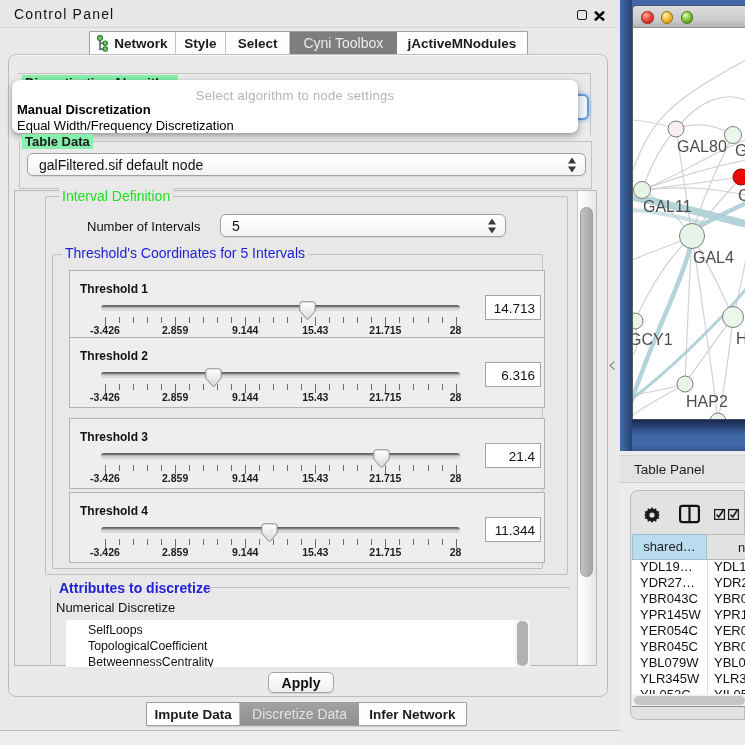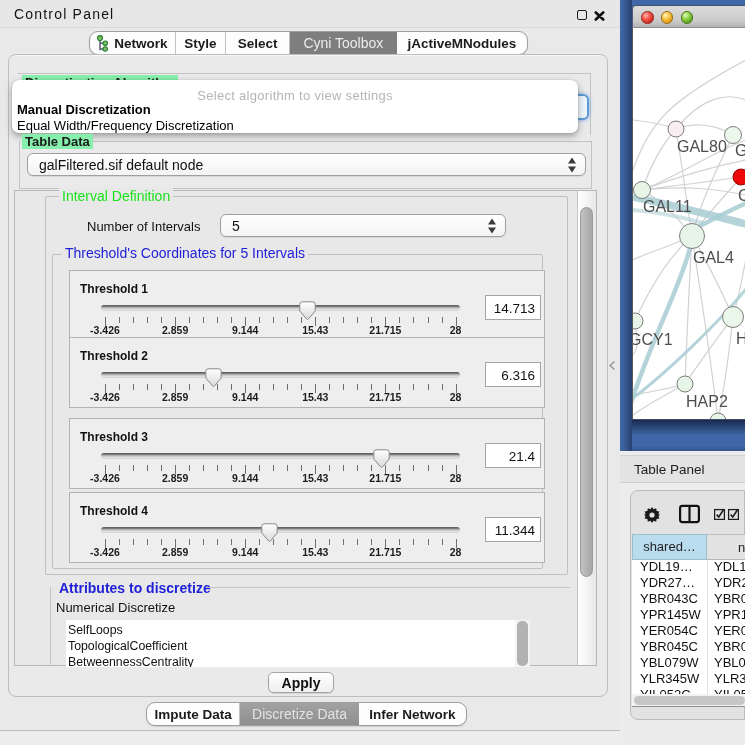--- a/index.html
+++ b/index.html
@@ -5,21 +5,21 @@
 * { margin:0; padding:0; box-sizing:border-box; }
 html,body { width:745px; height:745px; overflow:hidden; }
 body { font-family:"Liberation Sans", sans-serif; background:#e9e9e9; position:relative; font-size:13px; color:#111; }
 .abs { position:absolute; }
 .bold { font-weight:normal;text-align:right; }
 
 #titlebar { left:0; top:0; width:620px; height:28px; background:#e7e7e7; border-bottom:1px solid #dadada; }
 #titletext { left:14px; top:6px; font-size:14px; letter-spacing:1.2px; color:#141414; }
 #icon-float { left:577px; top:10px; width:10px; height:10px; border:1.5px solid #1c1c1c; border-radius:2px; background:transparent; }
 
-.seg-bar { display:flex; border:1px solid #9f9f9f; border-radius:9px; background:#fdfdfd; overflow:hidden; box-shadow:0 1px 1px rgba(0,0,0,0.12); }
+.seg-bar { display:flex; border:1px solid #9f9f9f; border-radius:1px; background:#fdfdfd; overflow:hidden; box-shadow:0 1px 1px rgba(0,0,0,0.12); }
 .seg { display:flex; align-items:center; justify-content:center; font-weight:bold; font-size:13.5px; color:#1b1b1b; border-right:1px solid #c2c2c2; }
 .seg:last-child { border-right:none; }
 .seg.dark { background:#7e7e7e; color:#ececec; border-right:none; font-weight:normal; font-size:14px; }
 #bottabs .seg.dark { background:linear-gradient(#a2a2a2,#8e8e8e); color:#e3e3e3; }
 #toptabs { left:89px; top:31px; width:439px; height:24px; }
 #bottabs { left:146px; top:702px; width:321px; height:24px; }
 
 #panel { left:8px; top:54px; width:600px; height:643px; background:#eaeaea; border:1px solid #bdbdbd; border-radius:8px; box-shadow:inset 0 1px 0 #f6f6f6; }
 .grouplabel { font-weight:bold; font-size:13px; color:#1a1a1a; background:#86efac; padding:0 3px; }
 .gline { background:#c3c3c3; }
@@ -44,21 +44,21 @@
 
 .tbox { position:absolute; left:57px; width:476px; height:71px; background:#eeeeee; border:1px solid #b2b2b2;margin-left:12px; }
 .tbox .tlabel { position:absolute; left:10px; top:11px; font-weight:bold; font-size:12px; }
 .track { position:absolute; left:31px; top:34px; width:359px; height:6px; border-radius:3px; background:linear-gradient(#5a5a5a 0%,#6f6f6f 22%,#bdbdbd 45%,#dfdfdf 75%,#d2d2d2 100%); }
 .vfield { position:absolute; left:415px; top:24px; width:56px; height:25px; background:#ffffff; border:1px solid #a5a5a5; font-size:13.5px; text-align:right; padding:5px 5px 0 0; }
 .tick { position:absolute; width:1px; background:#6e6e6e; }
 .tlb { position:absolute; top:53px; font-size:10.5px; font-weight:bold; color:#1c1c1c; transform:translateX(-50%); }
 .thumb { position:absolute; top:30px; width:17px; height:19px; }
 
 #numlist { left:66px; top:620px; width:449px; height:47px; background:#ffffff; overflow:hidden; padding-top:1.5px; }
-#numlist div { padding-left:2px; font-size:12.3px; height:16.4px; line-height:16.4px; }
+#numlist div { padding-left:2px; font-size:12.3px; height:16.4px; line-height:16.4px;margin-left:20px; }
 #listsb { left:515px; top:620px; width:15px; height:47px; background:#f4f4f4; }
 #listsb-thumb { left:517px; top:621px; width:11px; height:45px; border-radius:5px; background:#b2b2b2; }
 
 #applybtn { left:268px; top:672px; width:66px; height:21px; border:1px solid #a2a2a2; border-radius:5.5px; background:linear-gradient(#ffffff,#efefef); text-align:center; font-size:14px; font-weight:600; padding-top:2px; box-shadow:0 1px 1px rgba(0,0,0,0.1); }
 
 #bluebg { left:620px; top:0; width:125px; height:451px; background:#4068a8; }
 #blueshadow-left { left:620px; top:0; width:12px; height:451px; background:linear-gradient(90deg, rgba(18,30,62,0) 10%, rgba(18,30,62,0.5) 95%); }
 #blueshadow-bottom { left:632px; top:420px; width:113px; height:31px; background:linear-gradient(#19294e 0%, rgba(25,41,78,0) 50%, rgba(25,41,78,0) 82%, rgba(25,41,78,0.3) 100%); }
 #winborder-bottom { left:632px; top:419px; width:113px; height:1px; background:#3c4a66; }
 #nettitle { left:632px; top:5px; width:113px; height:23px; background:linear-gradient(#dcdcdc,#cacaca 70%,#b4b4b4); border-radius:4px 0 0 0; border-left:1px solid #52597a; border-top:1px solid #46536e; border-bottom:1px solid #8e8e8e; }
@@ -108,21 +108,21 @@
   <div class="seg dark" style="width:107px;">Cyni Toolbox</div>
   <div class="seg" style="width:131px;">jActiveMNodules</div>
 </div>
 
 <div class="abs" id="panel"></div>
 <div class="abs grouplabel" style="left:22px; top:75px;">Discretization Algorithm</div>
 <div class="abs gline" style="left:18px; top:73px; width:573px; height:1px;"></div>
 <div class="abs gline" style="left:590px; top:73px; width:1px; height:62px;"></div>
 <div class="abs" id="focusring"></div>
 <div class="abs" id="popup">
-  <div class="hint">Select algorithm to view settings</div>
+  <div class="hint">Select algorithm to node settings</div>
   <div class="it1">Manual Discretization</div>
   <div class="it2">Equal Width/Frequency Discretization</div>
 </div>
 
 <div class="abs grouplabel" style="left:22px; top:134px; z-index:7;">Table Data</div>
 <div class="abs gline" style="left:92px; top:141px; width:499px; height:1px;"></div>
 <div class="abs gline" style="left:19px; top:141px; width:1px; height:48px;"></div>
 <div class="abs gline" style="left:591px; top:141px; width:1px; height:48px;"></div>
 <div class="abs gline" style="left:19px; top:188px; width:573px; height:1px;"></div>
 <div class="abs combo" style="left:27px; top:153px; width:559px; height:23px;">

